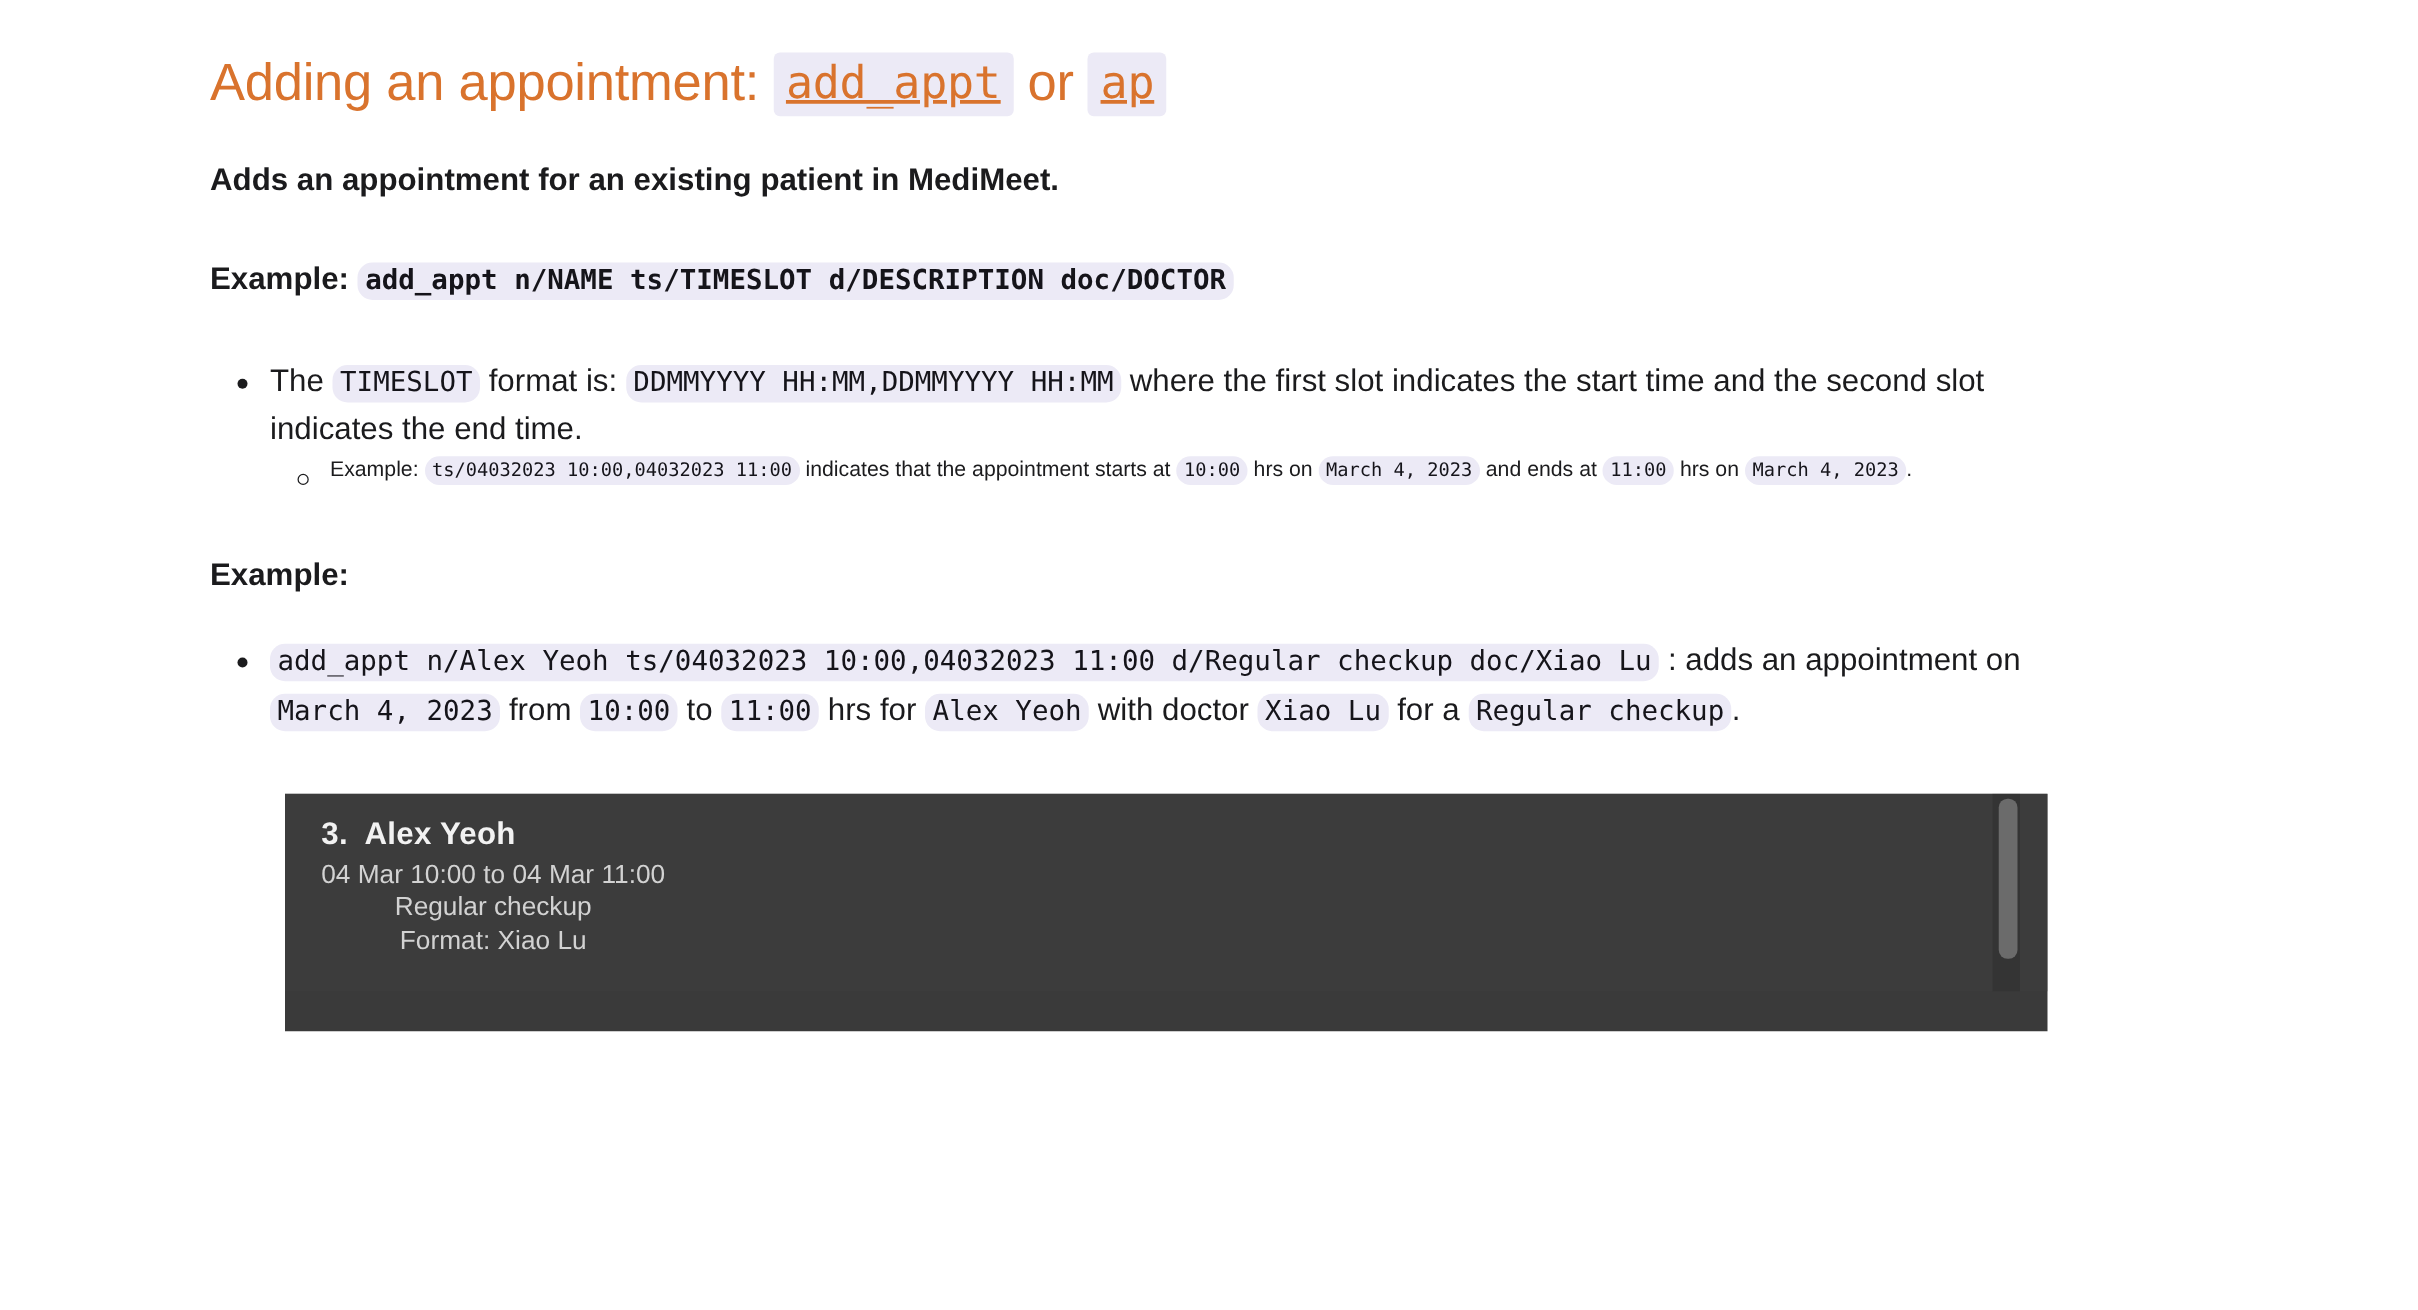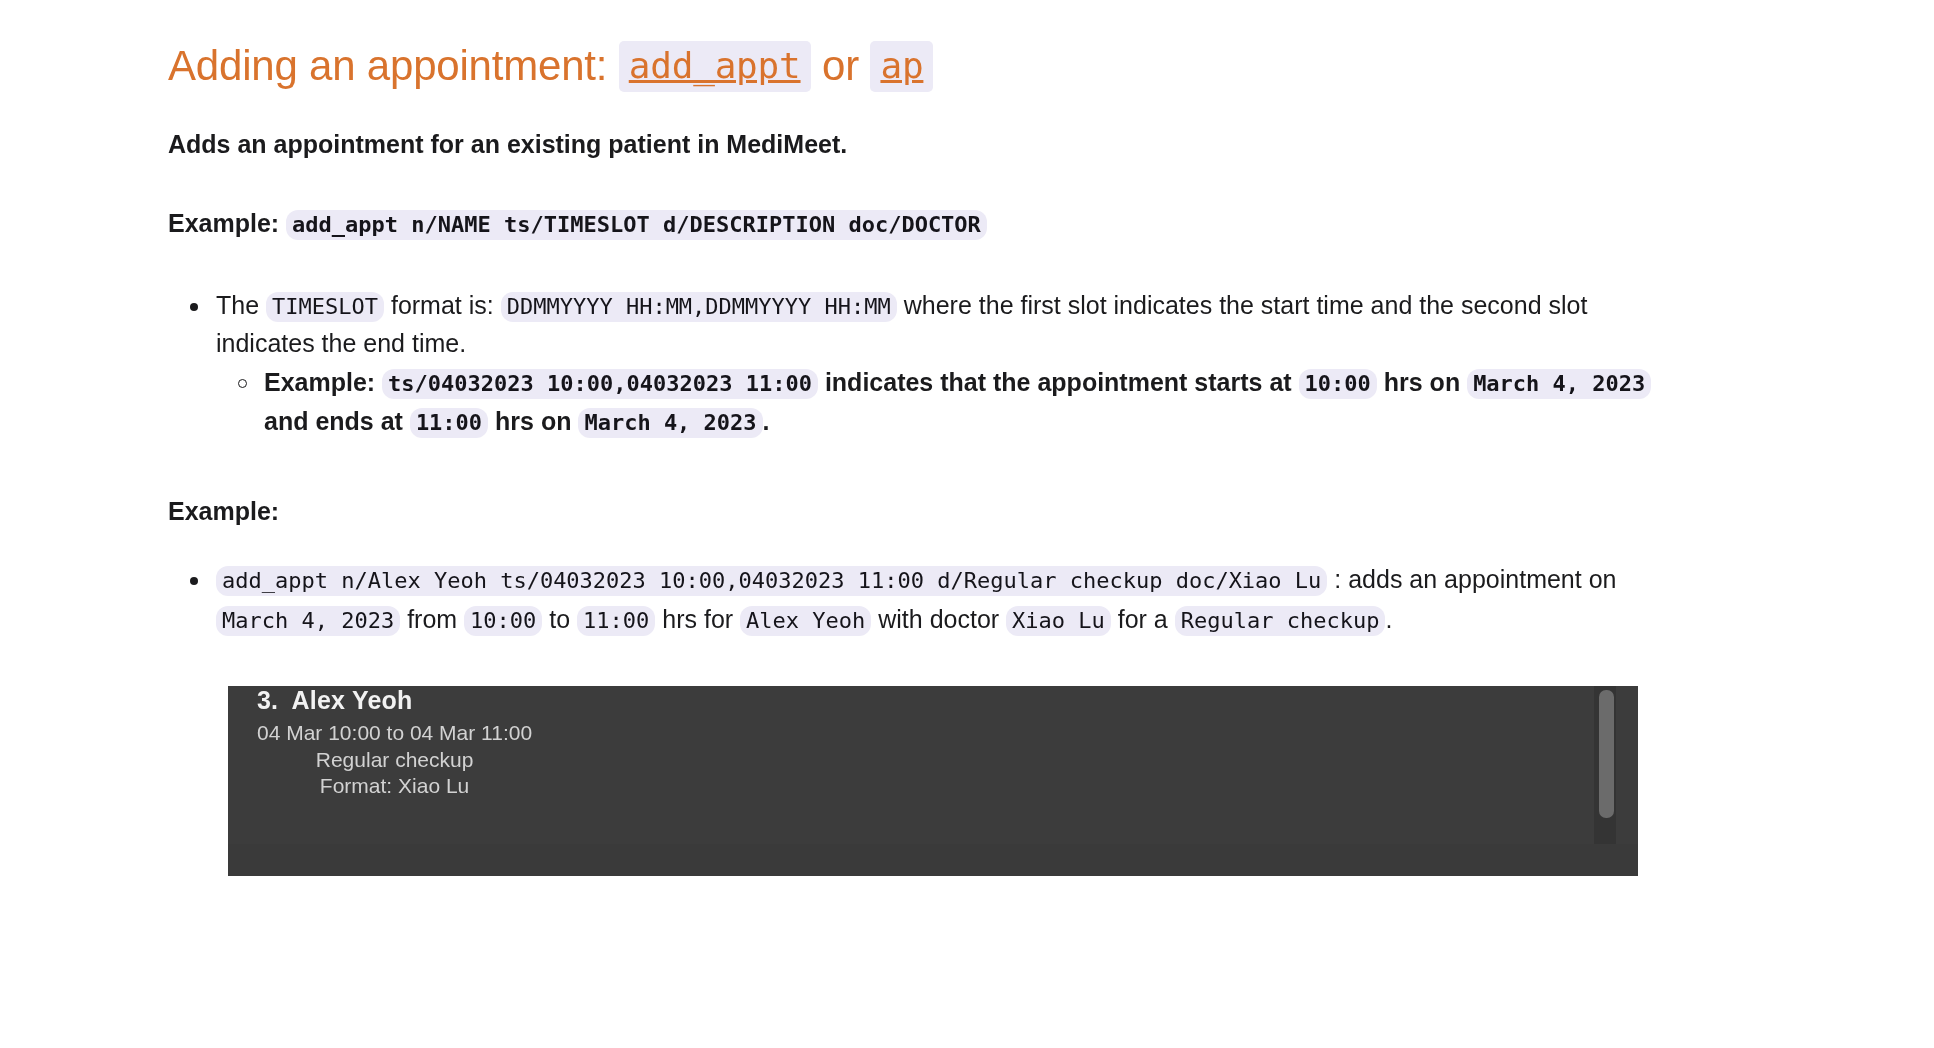--- a/index.html
+++ b/index.html
@@ -104,25 +104,24 @@
     background: #1b1b1d;
   }
 
   ul.sub-bullets {
     margin: 0;
     padding: 0;
     list-style: none;
   }
   li.sub-bullet {
     position: relative;
-    font-size: 25px;
+    font-size: 17px;
     line-height: 1.55;
     padding-left: 48px;
     color: #1b1b1d;
-    font-weight: bold;
   }
   li.sub-bullet::before {
     content: "";
     position: absolute;
     left: 22px;
     top: 16px;
     width: 9px;
     height: 9px;
     border-radius: 50%;
     border: 1.6px solid #1b1b1d;
@@ -149,21 +148,21 @@
     position: absolute;
     left: 0;
     top: 0;
     right: 0;
     height: 158px;
     background: #3c3c3c;
   }
   .shot-body {
     position: absolute;
     left: 29px;
-    top: 0;
+    top: 18px;
   }
   .shot-title {
     color: #f2f2f2;
     font-size: 25px;
     font-weight: bold;
     letter-spacing: 0.2px;
     white-space: pre;
     margin: 0 0 5px 0;
   }
   .shot-line {

